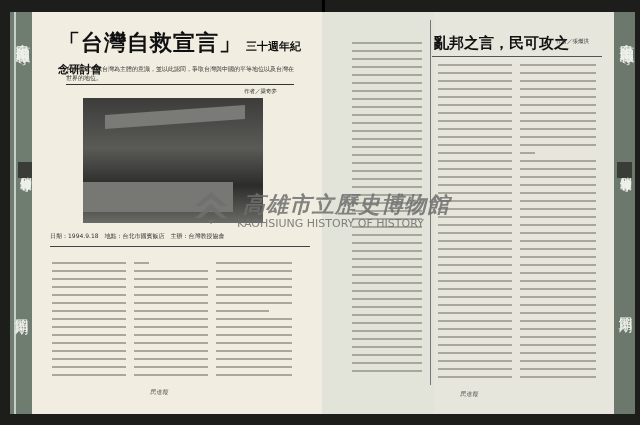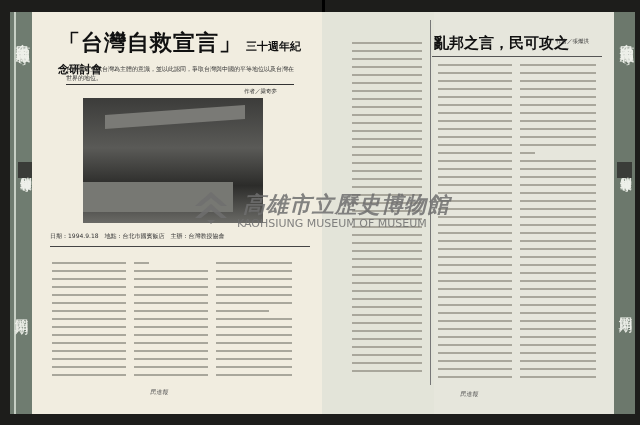--- a/index.html
+++ b/index.html
@@ -259,14 +259,14 @@
 </div>
 <div class="folio" style="left:460px;top:390px;">民進報</div>
 
 <div class="watermark">
   <svg class="wm-logo" viewBox="0 0 36 36">
     <path d="M18 2 L34 16 L28 16 L18 8 L8 16 L2 16 Z" fill="rgba(110,110,110,0.85)"></path>
     <path d="M18 14 L34 28 L28 28 L18 20 L8 28 L2 28 Z" fill="rgba(110,110,110,0.85)"></path>
     <path d="M14 30 L18 34 L22 30 Z" fill="rgba(110,110,110,0.85)"></path>
   </svg>
   <div class="wm-cn">高雄市立歷史博物館</div>
-  <div class="wm-en">KAOHSIUNG MUSEUM OF MUSEUM</div>
+  <div class="wm-en">KAOHSIUNG HISTORY OF HISTORY</div>
 </div>
 
 </body></html>

